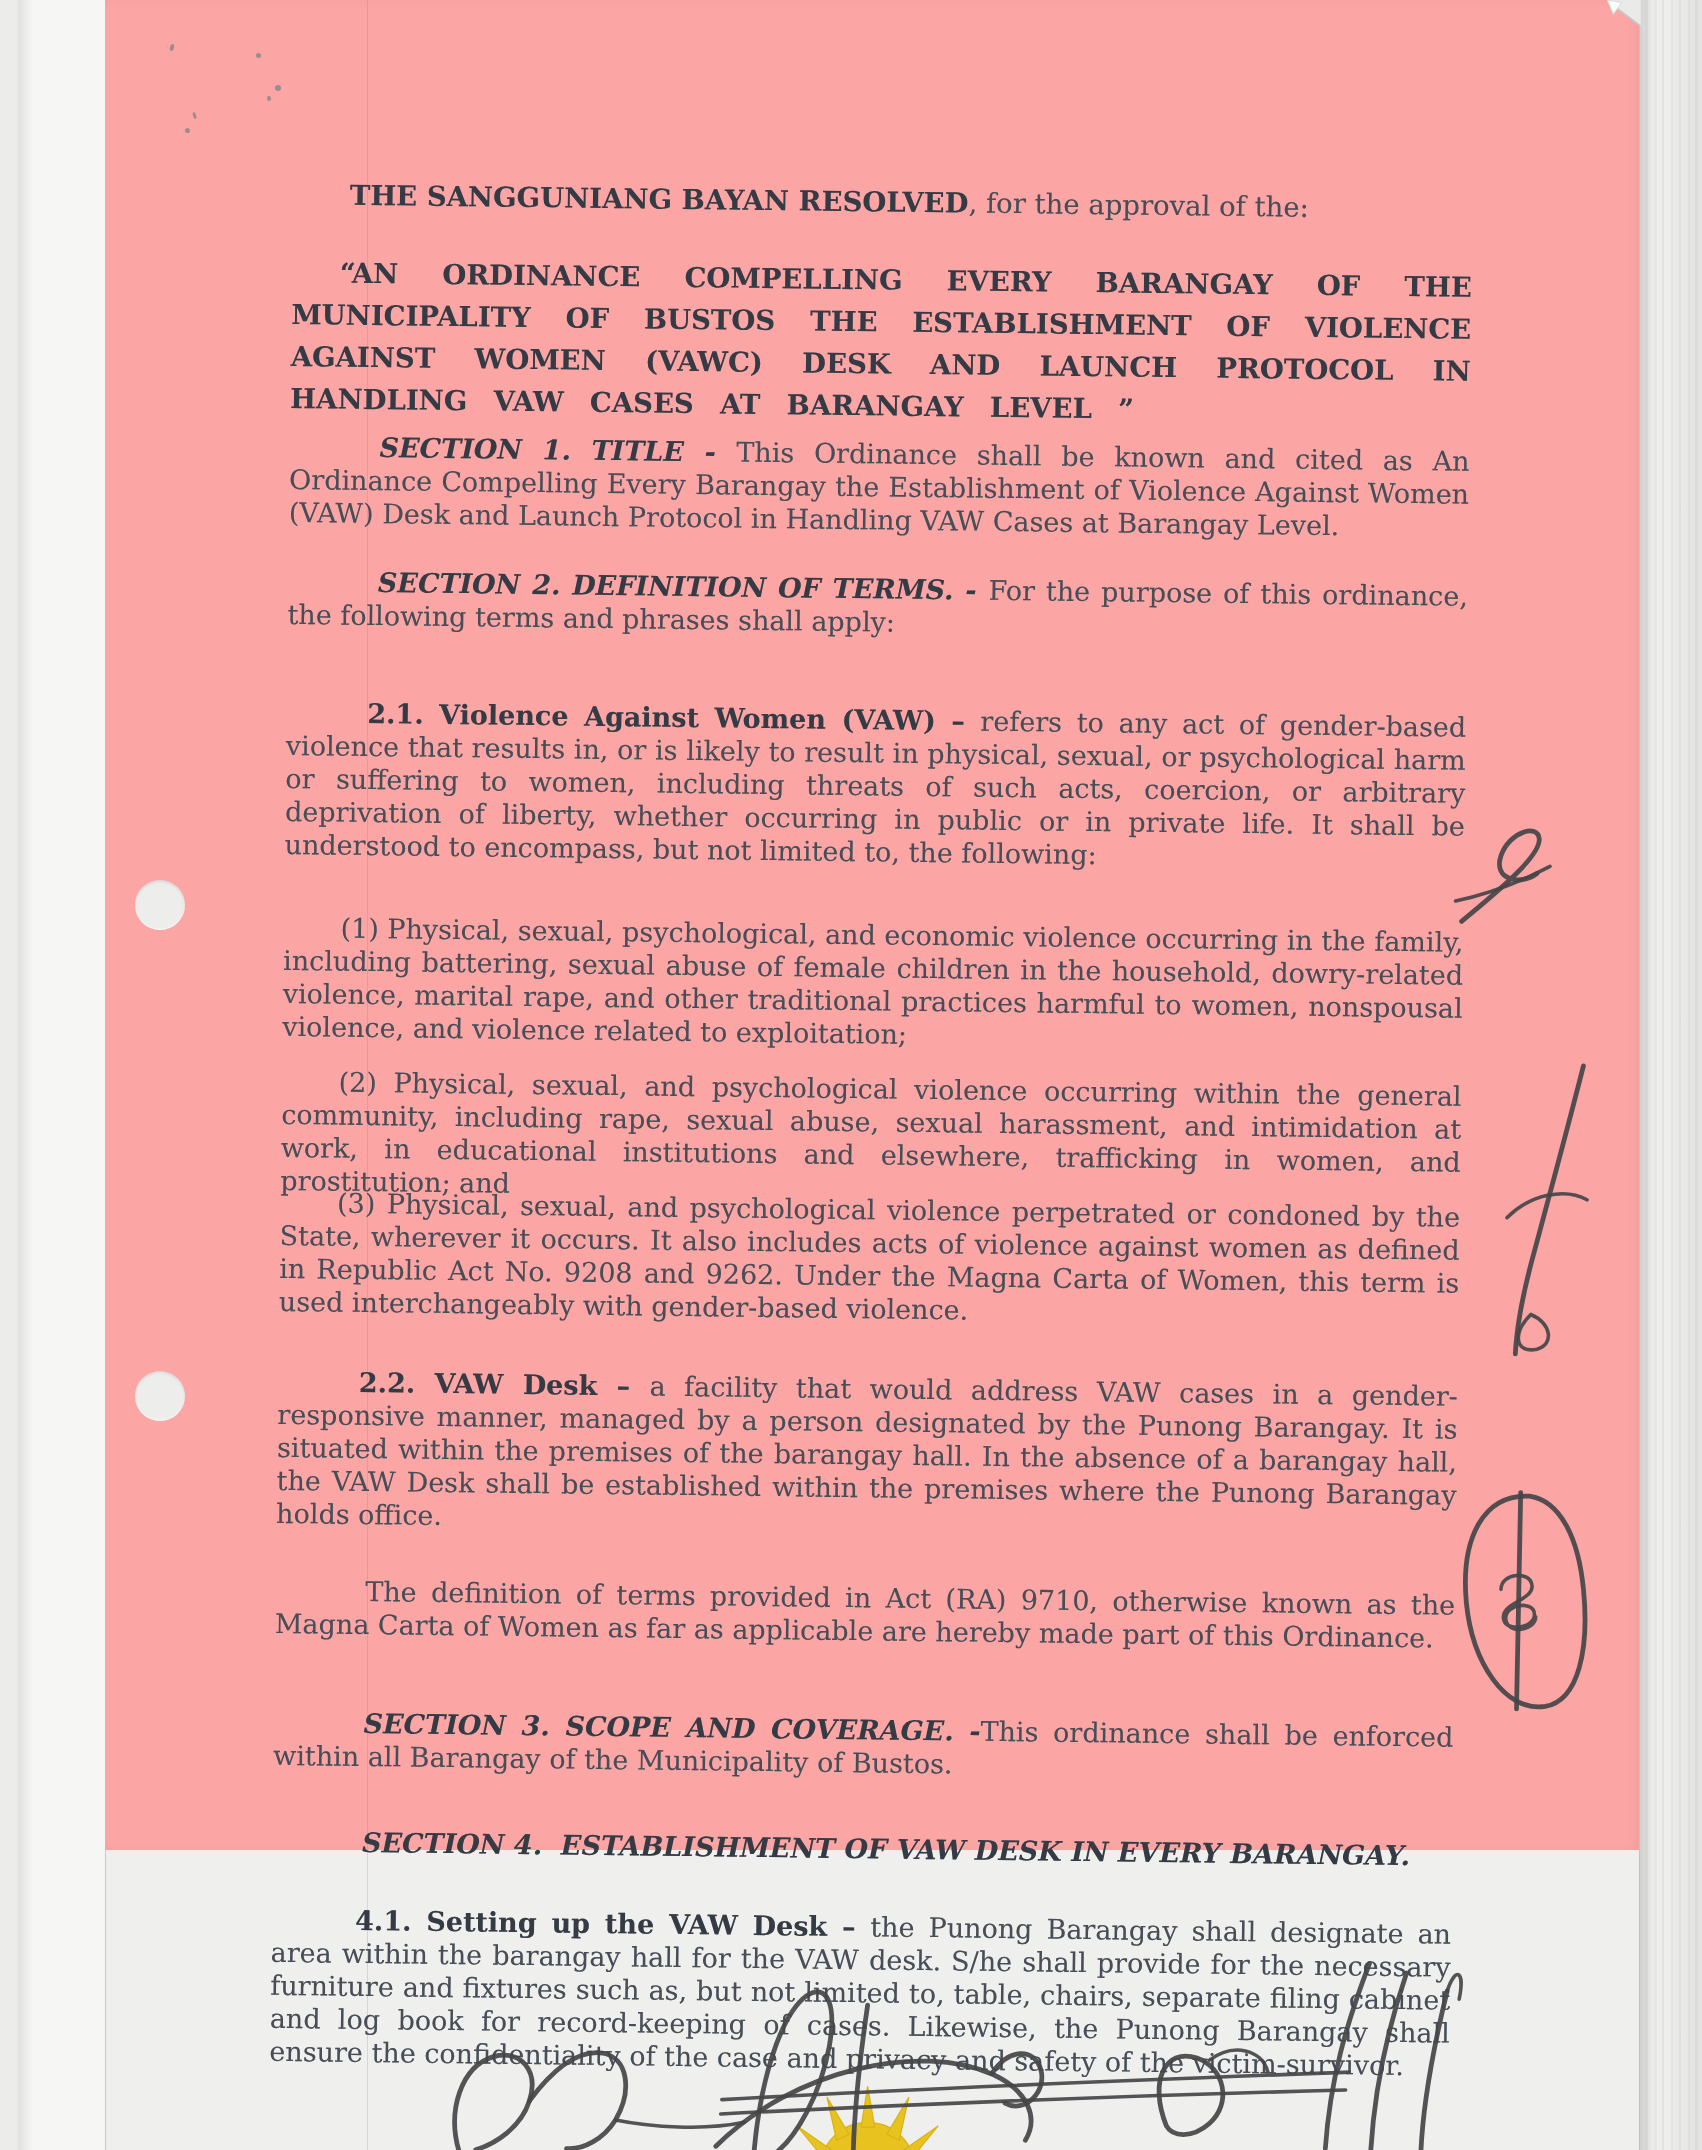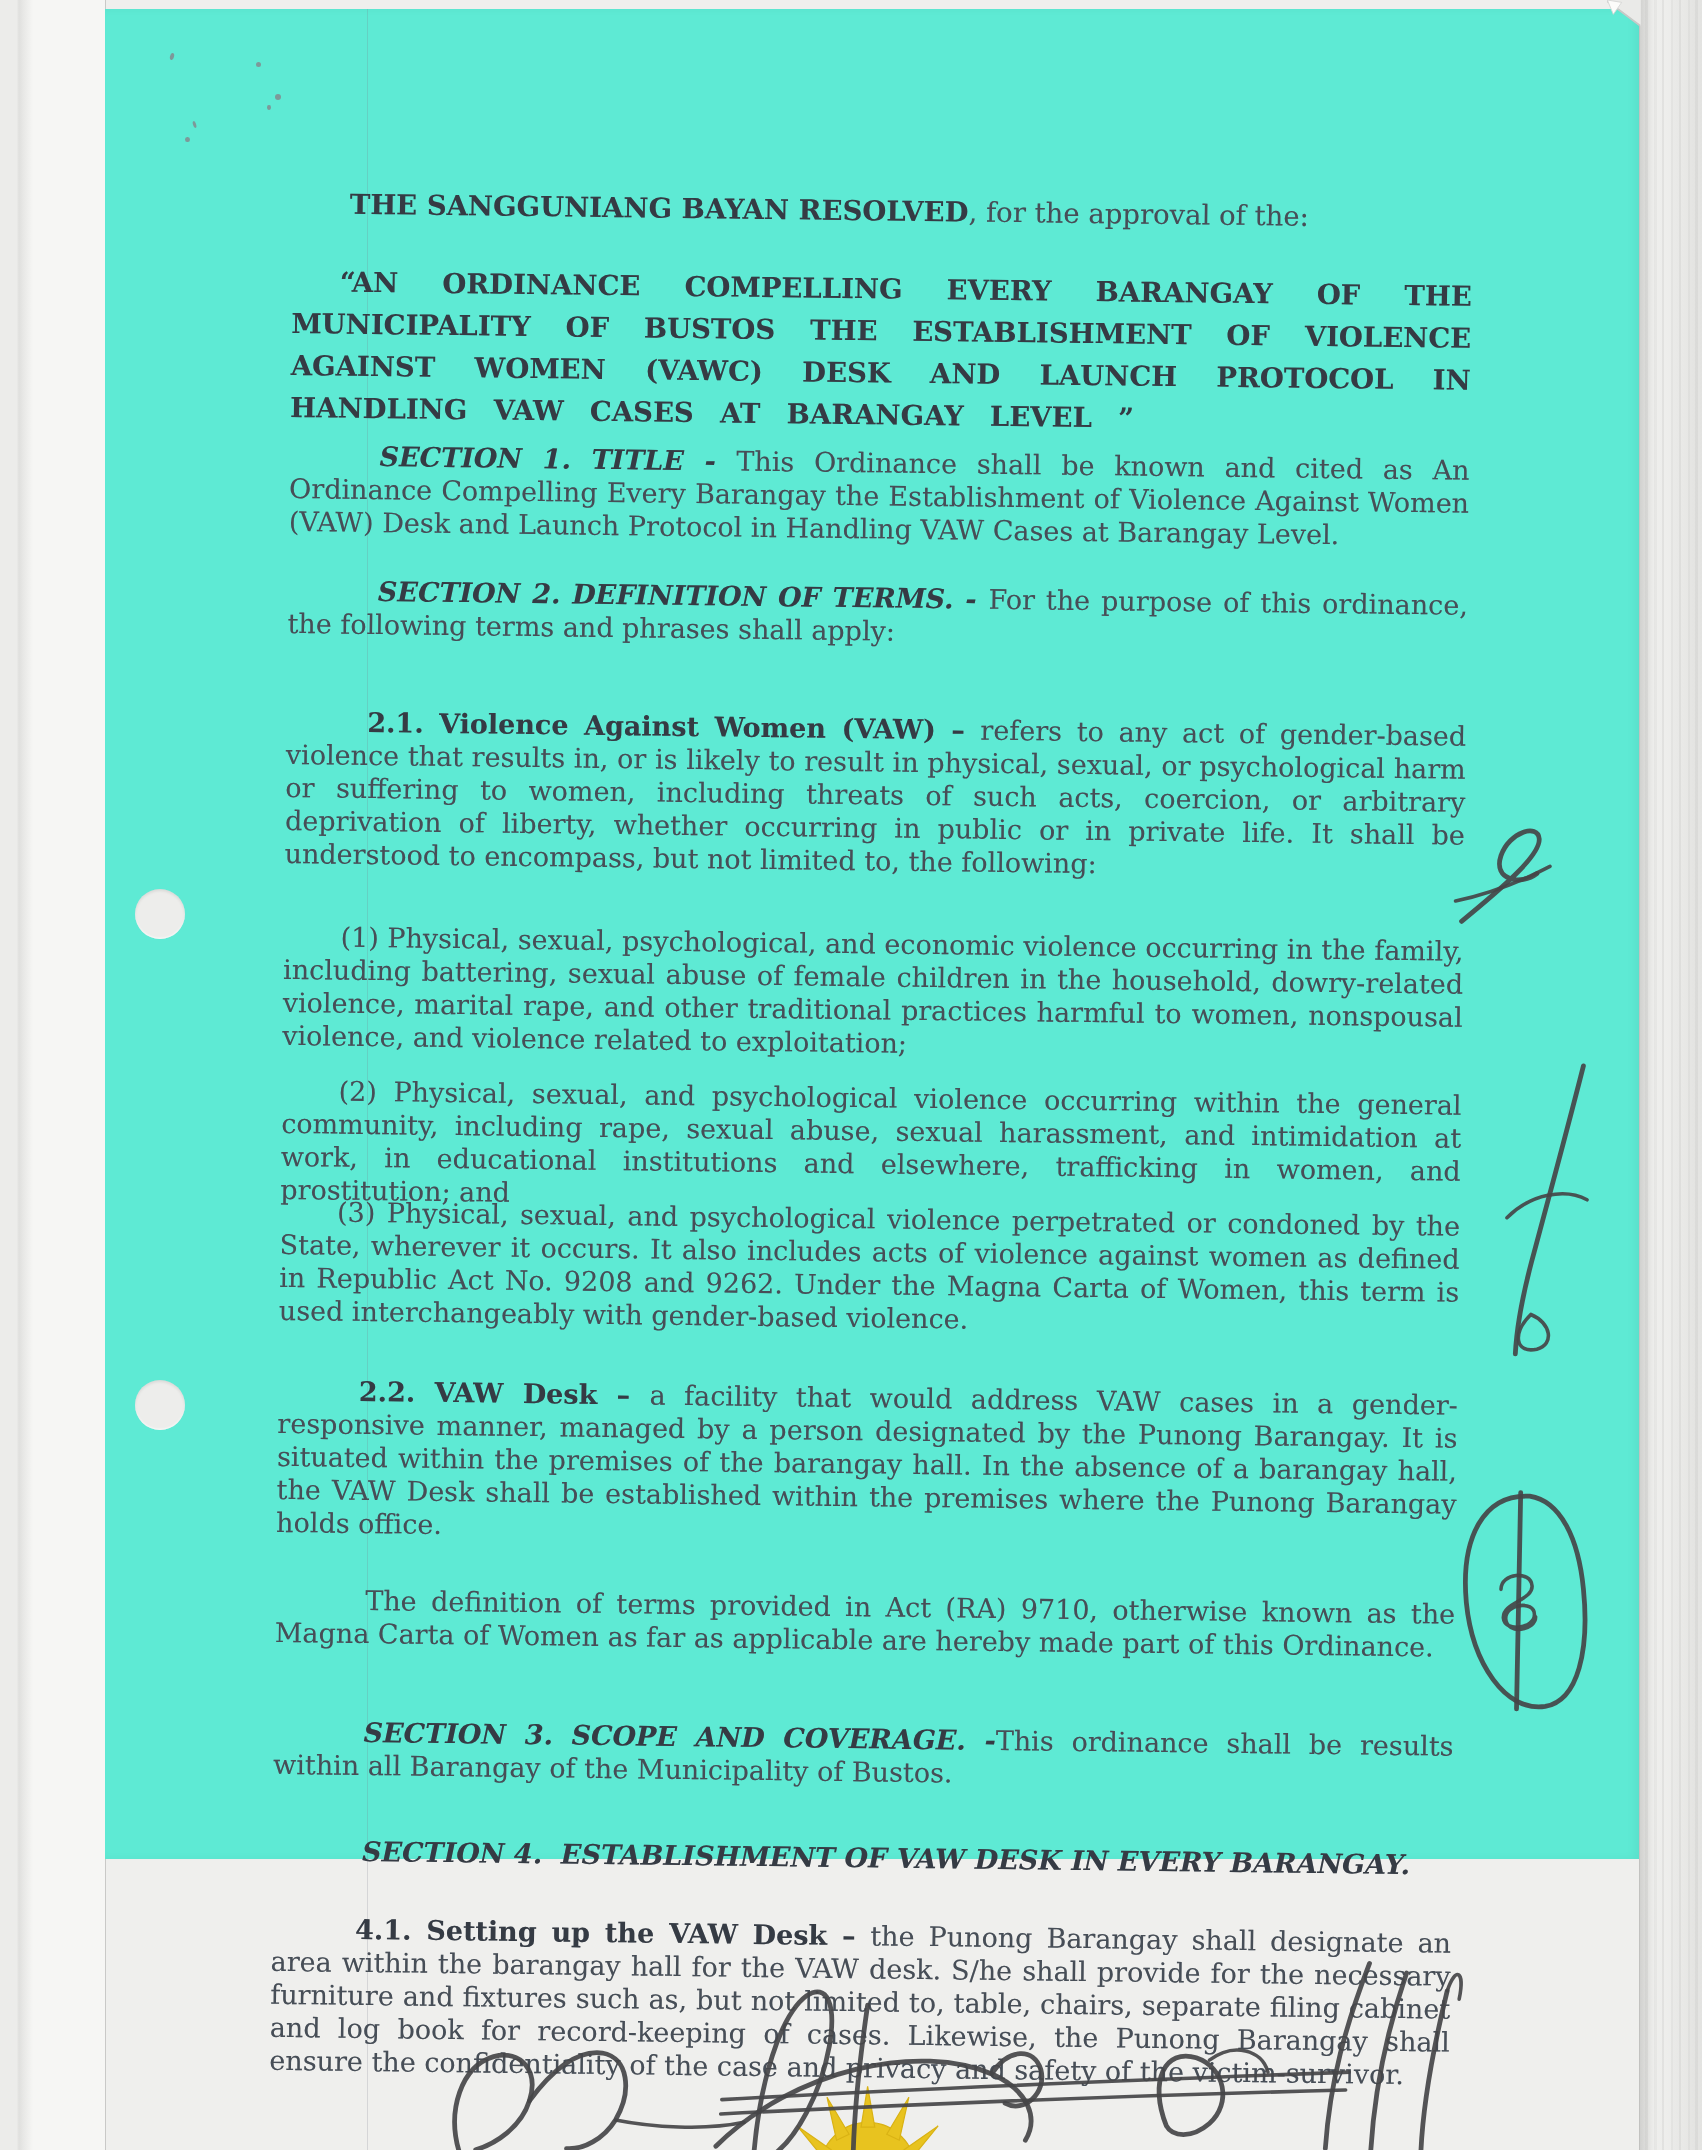--- a/index.html
+++ b/index.html
@@ -11,22 +11,22 @@
      background:linear-gradient(90deg,#ececea 0px,#ececea 16.7px,#e0e0de 19px,#e9e9e7 24px,#f6f6f4 33px,#f6f6f4 100%);
      border-right:1.2px solid #c9c9c7;}
 
   
   .bg-right{position:absolute;left:1639px;top:0;width:63px;height:2151px;
      background:
        linear-gradient(90deg,rgba(185,185,183,.55) 0px,rgba(255,255,255,0) 15.5px,rgba(200,200,198,.35) 100%),
        repeating-linear-gradient(90deg,#efefed 0 5.4px,#e3e3e1 5.4px 7.8px,#f1f1ef 7.8px 14.3px,#e7e7e5 14.3px 16.7px);
      border-left:1.8px solid #c2c2c0;}
 
-  .paper{position:absolute;left:105px;top:9px;width:1534px;height:1850px;
-     background:#5eead4;box-shadow:inset -4.8px 0 8.4px rgba(0,0,0,.045);}
+  .paper{position:absolute;left:105px;top:0;width:1534px;height:1850px;
+     background:#fca5a5;box-shadow:inset -4.8px 0 8.4px rgba(0,0,0,.045);}
 
   .fold-line{position:absolute;left:262px;top:0;width:1.2px;height:2151px;
      background:rgba(125,125,135,.22);}
 
   .hole{position:absolute;width:50px;height:50px;border-radius:50%;
      background:#ededeb;box-shadow:inset 0 1.8px 3px rgba(0,0,0,.09),inset 0 -1.2px 1.8px rgba(255,255,255,.7);}
   .hole-1{left:30px;top:880px;}
   .hole-2{left:30px;top:1371px;}
 
   .speck{position:absolute;background:#85858a;border-radius:50%;opacity:.8;}
@@ -92,21 +92,21 @@
       <p class="para p-d21"><b>2.1. Violence Against Women (VAW) – </b><span>refers to any act of gender-based violence that results in, or is likely to result in physical, sexual, or psychological harm or suffering to women, including threats of such acts, coercion, or arbitrary deprivation of liberty, whether occurring in public or in private life. It shall be understood to encompass, but not limited to, the following:</span></p>
 
       <p class="para p-i1">(1) Physical, sexual, psychological, and economic violence occurring in the family, including battering, sexual abuse of female children in the household, dowry-related violence, marital rape, and other traditional practices harmful to women, nonspousal violence, and violence related to exploitation;</p>
       <p class="para p-i2">(2) Physical, sexual, and psychological violence occurring within the general community, including rape, sexual abuse, sexual harassment, and intimidation at work, in educational institutions and elsewhere, trafficking in women, and prostitution; and</p>
       <p class="para p-i3">(3) Physical, sexual, and psychological violence perpetrated or condoned by the State, wherever it occurs. It also includes acts of violence against women as defined in Republic Act No. 9208 and 9262. Under the Magna Carta of Women, this term is used interchangeably with gender-based violence.</p>
 
       <p class="para p-d22"><b>2.2. VAW Desk – </b><span>a facility that would address VAW cases in a gender-responsive manner, managed by a person designated by the Punong Barangay. It is situated within the premises of the barangay hall. In the absence of a barangay hall, the VAW Desk shall be established within the premises where the Punong Barangay holds office.</span></p>
 
       <p class="para p-mc">The definition of terms provided in Act (RA) 9710, otherwise known as the Magna Carta of Women as far as applicable are hereby made part of this Ordinance.</p>
 
-      <p class="para p-s3"><b class="bi">SECTION 3. SCOPE AND COVERAGE. -</b><span>This ordinance shall be results within all Barangay of the Municipality of Bustos.</span></p>
+      <p class="para p-s3"><b class="bi">SECTION 3. SCOPE AND COVERAGE. -</b><span>This ordinance shall be enforced within all Barangay of the Municipality of Bustos.</span></p>
 
       <p class="para p-s4">SECTION 4.&nbsp; ESTABLISHMENT OF VAW DESK IN EVERY BARANGAY.</p>
 
       <p class="para p-d41"><b>4.1. Setting up the VAW Desk – </b><span>the Punong Barangay shall designate an area within the barangay hall for the VAW desk. S/he shall provide for the necessary furniture and fixtures such as, but not limited to, table, chairs, separate filing cabinet and log book for record-keeping of cases. Likewise, the Punong Barangay shall ensure the confidentiality of the case and privacy and safety of the victim-survivor.</span></p>
 
     </div>
   </div>
 
   <div class="bg-right"></div>
 

